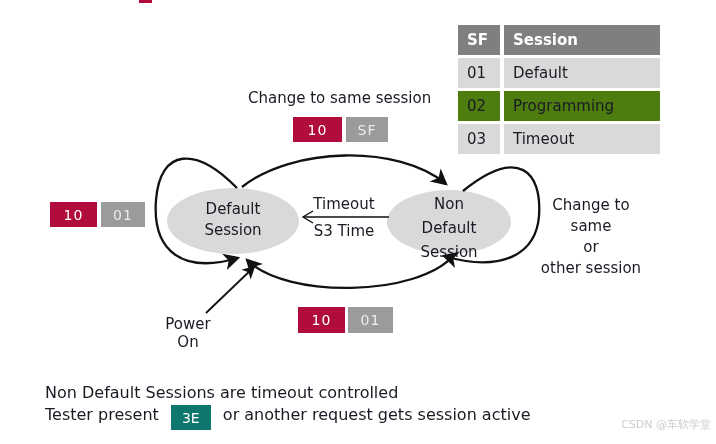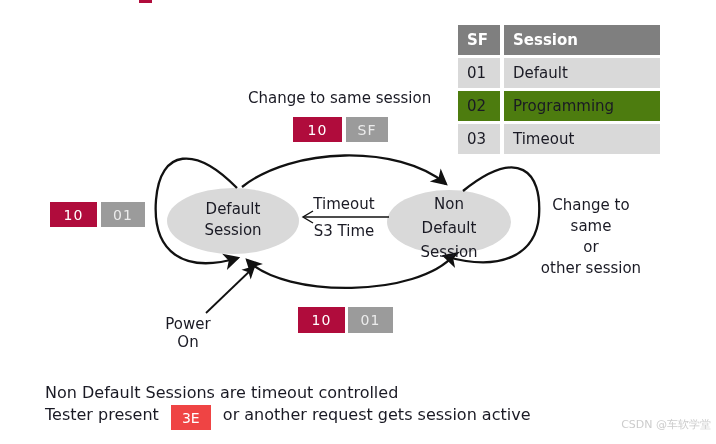--- a/index.html
+++ b/index.html
@@ -27,21 +27,21 @@
     font-size:15px;box-sizing:border-box;
   }
   .sf-table .hdr{background:#7f7f7f;color:#ffffff;font-weight:bold;}
   .sf-table .r-dark{background:#d9d9d9;}
   .sf-table .r-light{background:#4d7c0f;}
   
   .foot1{position:absolute;left:45px;top:383px;font-size:16px;}
   .foot2{position:absolute;left:45px;top:405px;display:flex;align-items:flex-start;font-size:16px;}
   .foot2 .codebox-inline{
     display:flex;align-items:center;justify-content:center;
-    width:40px;height:25px;background:#ef4444;color:#fff;font-size:14px;
+    width:40px;height:25px;background:#0f766e;color:#fff;font-size:14px;
     margin:0 12px;
   }
   .watermark{
     position:absolute;right:5px;top:417px;font-size:11px;color:#cccccc;
   }
   .top-sliver{position:absolute;left:139px;top:0;width:13px;height:3px;background:#b00c3c;}
   svg{position:absolute;left:0;top:0;}
 </style>
 </head>
 <body>

